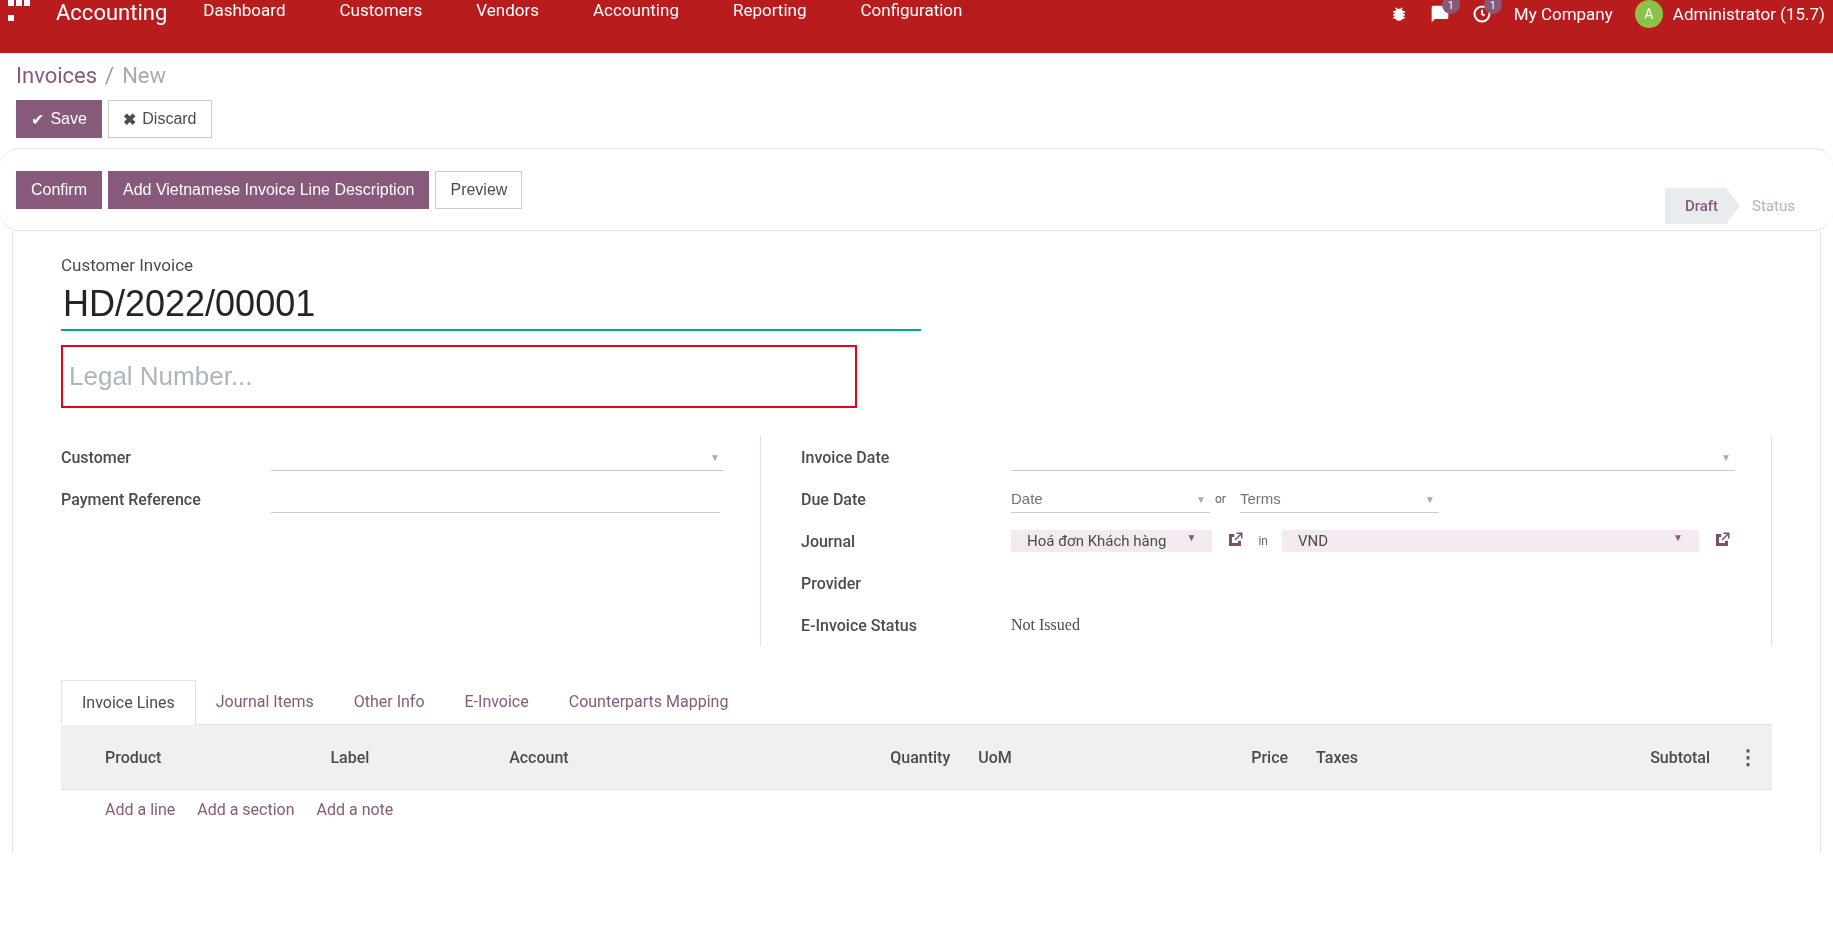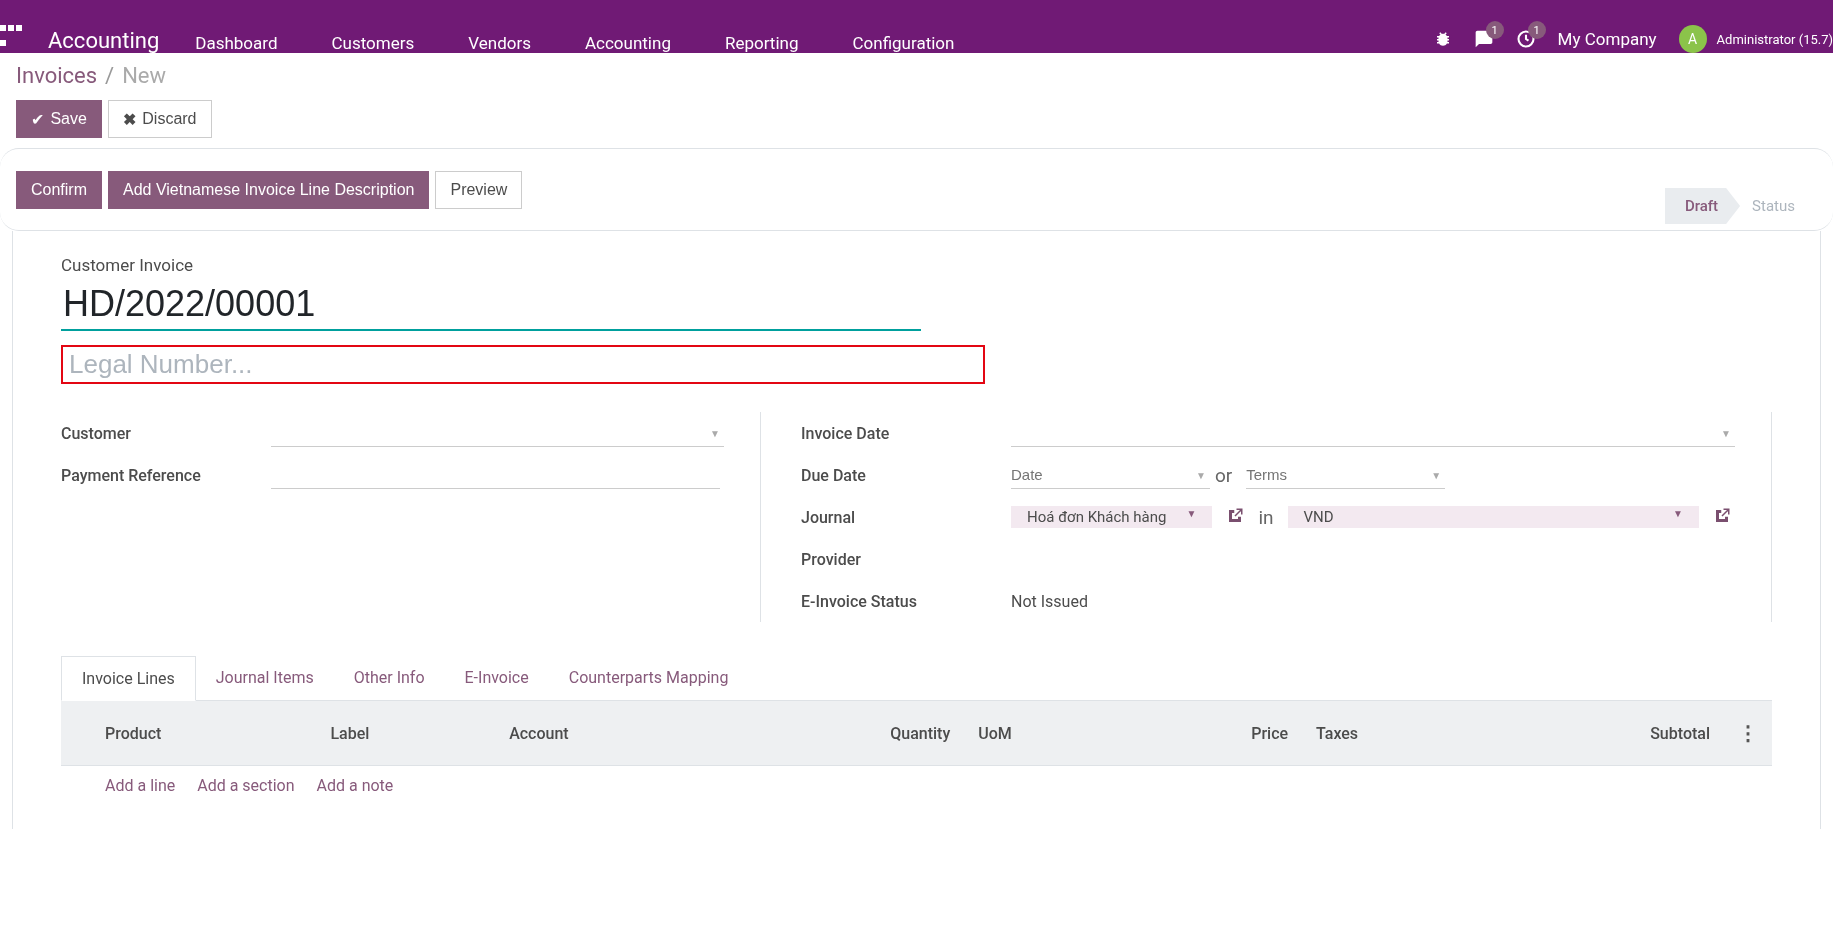--- a/index.html
+++ b/index.html
@@ -1,30 +1,30 @@
 <!DOCTYPE html>
 <html><head>
 <meta charset="utf-8">
 <style>
 * { box-sizing: border-box; margin: 0; padding: 0; }
 body { font-family: -apple-system, BlinkMacSystemFont, "Segoe UI", Roboto, sans-serif; font-size: 14px; color: #4c4c4c; background: #fff; }
 
 
-.topnav { background: #701a75; height: 53px; display: flex; align-items: flex-end; padding: 0 0; color: #fff; }
+.topnav { background: #b91c1c; height: 53px; display: flex; align-items: flex-start; padding: 0 8px; color: #fff; }
 .topnav-apps { width: 28px; height: 28px; display: flex; flex-wrap: wrap; gap: 2px; margin-right: 20px; cursor: pointer; }
 .topnav-apps span { width: 6px; height: 6px; background: #fff; }
 .topnav-app-title { font-size: 22px; font-weight: 400; margin-right: 36px; }
 .topnav-menu { display: flex; gap: 54px; flex: 1; }
 .topnav-menu a { color: #fff; text-decoration: none; font-size: 17px; }
 .topnav-right { display: flex; align-items: center; gap: 22px; }
 .topnav-icon { position: relative; font-size: 18px; cursor: pointer; display: flex; align-items: center; }
 .badge-notif { position: absolute; top: -8px; right: -10px; background: #875a7b; color: #fff; border-radius: 50%; width: 18px; height: 18px; font-size: 11px; display: flex; align-items: center; justify-content: center; }
 .company-name { font-size: 17px; }
 .user-avatar { width: 28px; height: 28px; border-radius: 50%; background: #8bc34a; color: #fff; display: flex; align-items: center; justify-content: center; font-size: 14px; }
-.user-name { font-size: 13px; }
+.user-name { font-size: 17px; }
 
 
 .control-row { padding: 10px 16px 0; }
 .breadcrumb { font-size: 22px; display: flex; align-items: center; gap: 8px; margin-bottom: 12px; }
 .breadcrumb .bc-link { color: #875a7b; text-decoration: none; }
 .breadcrumb .sep { color: #999; }
 .breadcrumb .current { color: #aaa; }
 .btn-row { display: flex; gap: 6px; margin-bottom: 10px; }
 .btn { height: 38px; padding: 0 14px; border: 1px solid #ccc; background: #fff; font-size: 16px; display: inline-flex; align-items: center; gap: 6px; cursor: pointer; }
 .btn-primary { background: #875a7b; color: #fff; border-color: #875a7b; }
@@ -36,40 +36,40 @@
 .statusbar-right { margin-left: auto; display: flex; align-items: center; }
 .status-arrow { height: 36px; display: flex; align-items: center; padding: 0 22px 0 20px; font-size: 15px; position: relative; margin-top: 33px; }
 .status-draft { background: #e9ecef; color: #875a7b; font-weight: 500; clip-path: polygon(0 0, calc(100% - 14px) 0, 100% 50%, calc(100% - 14px) 100%, 0 100%); }
 .status-posted { color: #adb5bd; padding-left: 12px; }
 
 
 .sheet-wrapper { padding: 0; display:flex; justify-content:center; }
 .sheet { width: 100%; max-width: 1833px; padding: 24px 48px; border-left:1px solid #dee2e6; border-right:1px solid #dee2e6; margin:0 12px; }
 .title-label { font-size: 17px; color: #4c4c4c; margin-bottom: 4px; }
 .invoice-number { width: 860px; font-size: 36px; font-weight: 500; color: #212529; border: none; border-bottom: 2px solid #00a09d; padding: 4px 2px; outline: none; }
-.legal-number-wrap { margin-top: 14px; width: 924px; border: 2px solid #e30613; padding: 2px 6px; }
+.legal-number-wrap { margin-top: 14px; width: 796px; border: 2px solid #e30613; padding: 14px 6px; }
 .legal-number { width: 100%; font-size: 26px; color: #adb5bd; border: none; outline: none; background:transparent; }
 .legal-number::placeholder { color: #adb5bd; }
 
 
 .form-cols { display: flex; margin-top: 28px; gap: 0; }
 .col-left { width: 700px; border-right: 1px solid #dee2e6; padding-right: 40px; }
 .col-right { flex: 1; padding-left: 40px; border-right:1px solid #dee2e6; padding-right:40px;}
 .field-row { display: flex; align-items: center; min-height: 42px; }
 .field-label { width: 210px; font-size: 16px; font-weight: 500; color: #4c4c4c; }
 .field-input-wrap { flex: 1; display: flex; align-items: center; gap: 14px; }
 .m2o-input { flex: 1; border: none; border-bottom: 1px solid #ccc; height: 28px; font-size: 15px; outline: none; background:transparent; }
 .m2o-wrap { flex: 1; position: relative; display:flex; align-items:center; }
 .m2o-caret { color: #aaa; font-size: 10px; margin-left:-14px; pointer-events:none;}
-.sep-text { color: #666; font-size: 19px; }
+.sep-text { color: #666; font-size: 12px; }
 .m2o-filled { background: #f3e9f0; padding: 2px 16px; border: none; font-size: 15px; color: #4c4c4c; display:flex; align-items:flex-start; gap:20px;}
 .m2o-filled .caret-dark{color:#875a7b;font-size:10px;}
 .ext-link { color: #7a4f6f; cursor:pointer; }
 .ext-link svg{width:18px;height:18px;}
-.static-val { font-size: 16px; color: #4c4c4c; }
+.static-val { font-size: 16px; color: #4c4c4c; font-family: Liberation Serif, serif; }
 
 
 .tabs { display: flex; border-bottom: 1px solid #dee2e6; margin-top: 34px; }
 .tab { padding: 12px 20px; font-size: 16px; color: #875a7b; cursor: pointer; }
 .tab.active { border: 1px solid #dee2e6; border-bottom: 1px solid #fff; margin-bottom: -1px; color: #4c4c4c; }
 
 
 .lines-table { width: 100%; border-collapse: collapse; margin-top: 0; }
 .lines-table th { background: #eef0f2; text-align: left; font-size: 16px; font-weight: 500; padding: 20px 14px; border-bottom: 1px solid #dee2e6; }
 .lines-table th.num { text-align: right; }

